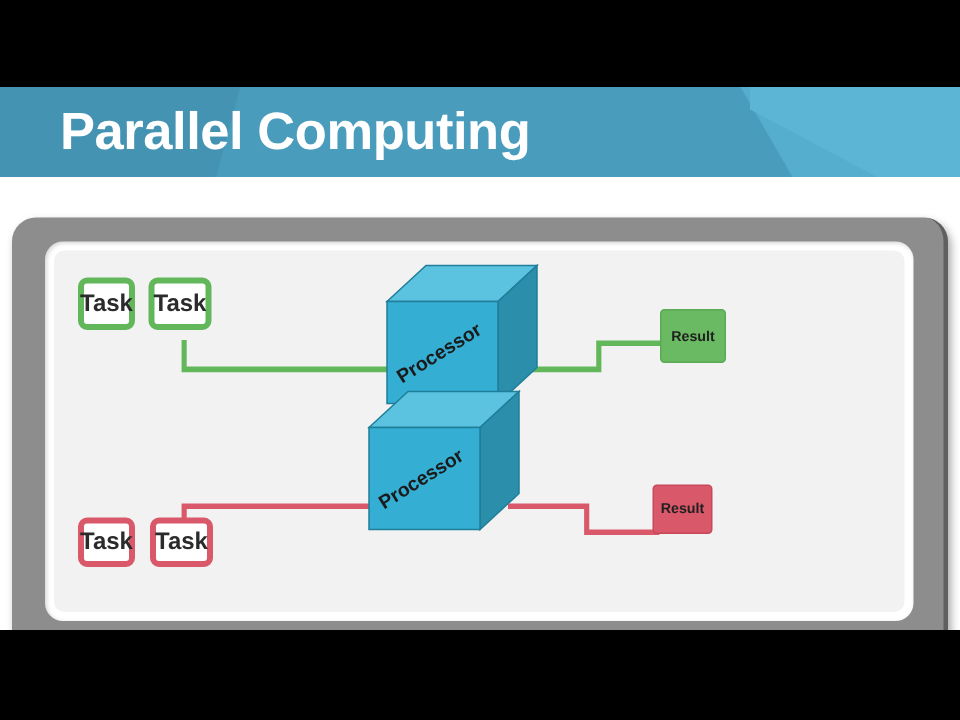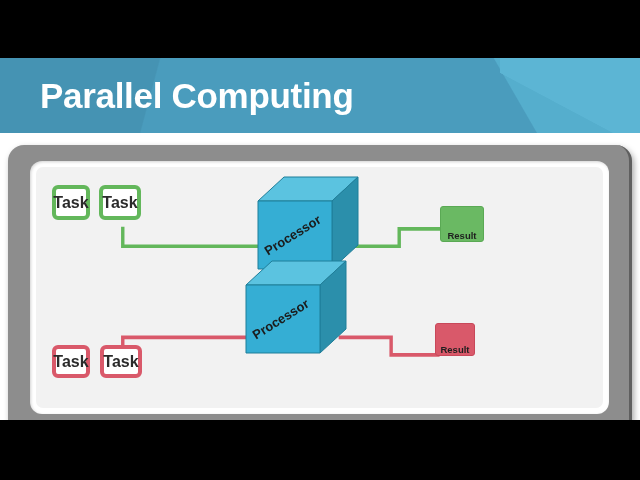--- a/index.html
+++ b/index.html
@@ -42,21 +42,21 @@
     background: #ffffff;
     overflow: hidden;
   }
 
   
   #banner {
     position: absolute;
     left: 0;
     top: 0;
     width: 640px;
-    height: 75px;
+    height: 60px;
     background: #4a9cbd;
     overflow: hidden;
   }
   .facet {
     position: absolute;
     top: 0;
     height: 75px;
   }
   .facet-a {
     left: 0;
@@ -157,21 +157,21 @@
   }
   .task-green { border-color: #63b75b; }
   .task-red   { border-color: #d9596a; }
 
   
   .result-box {
     position: absolute;
     box-sizing: border-box;
     border-radius: 3px;
     display: flex;
-    align-items: flex-end;
+    align-items: center;
     justify-content: center;
     font-size: 9.5px;
     font-weight: bold;
     color: #1f1f1f;
     z-index: 6;
   }
   .result-green { background: #6ab963; border: 1px solid #5aa954; }
   .result-red   { background: #d9596a; border: 1px solid #c8485a; }
 
   

